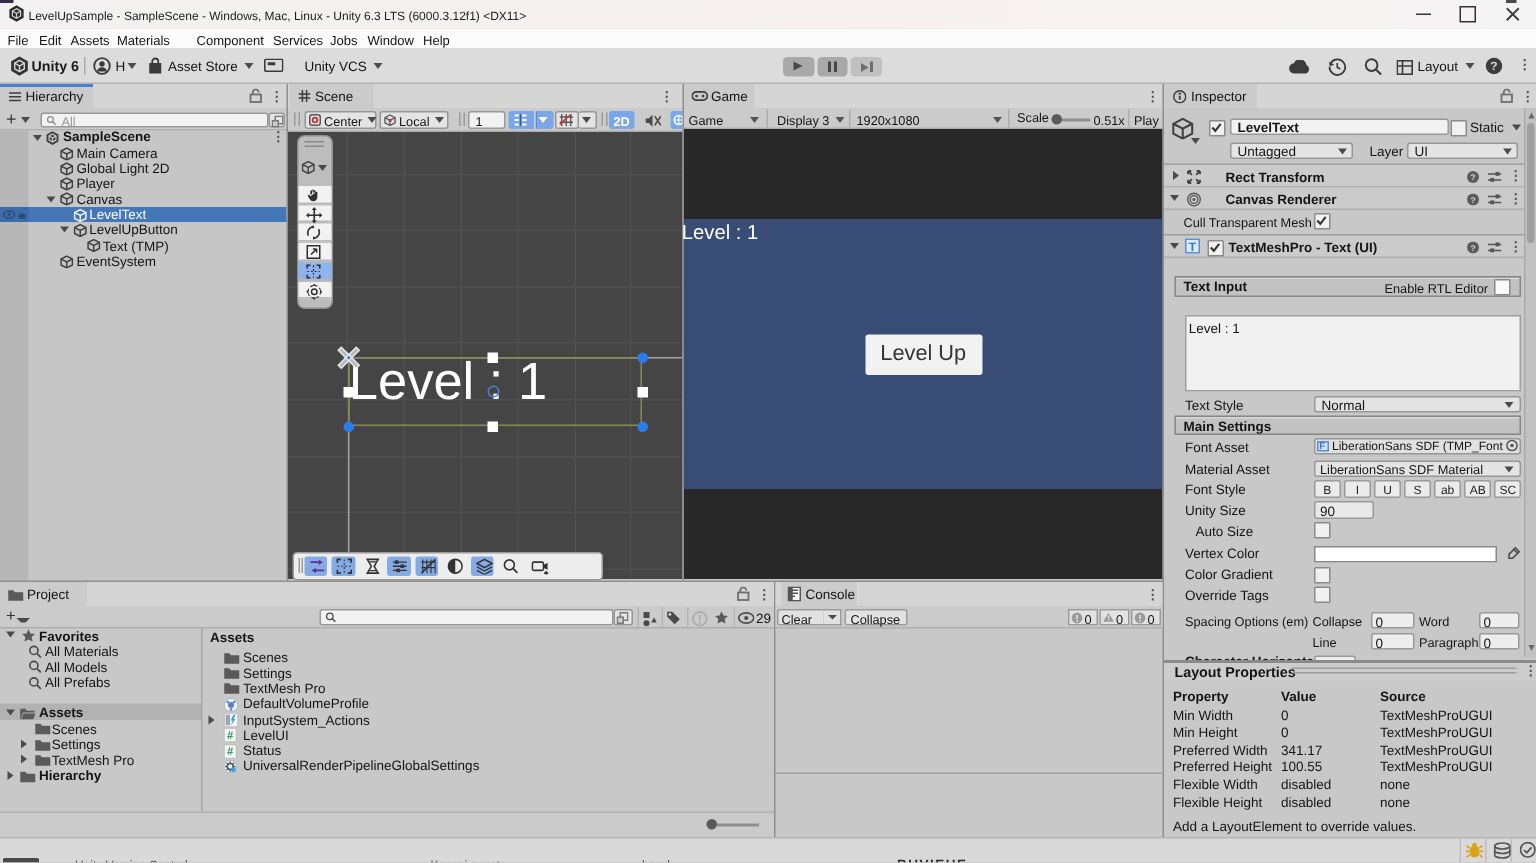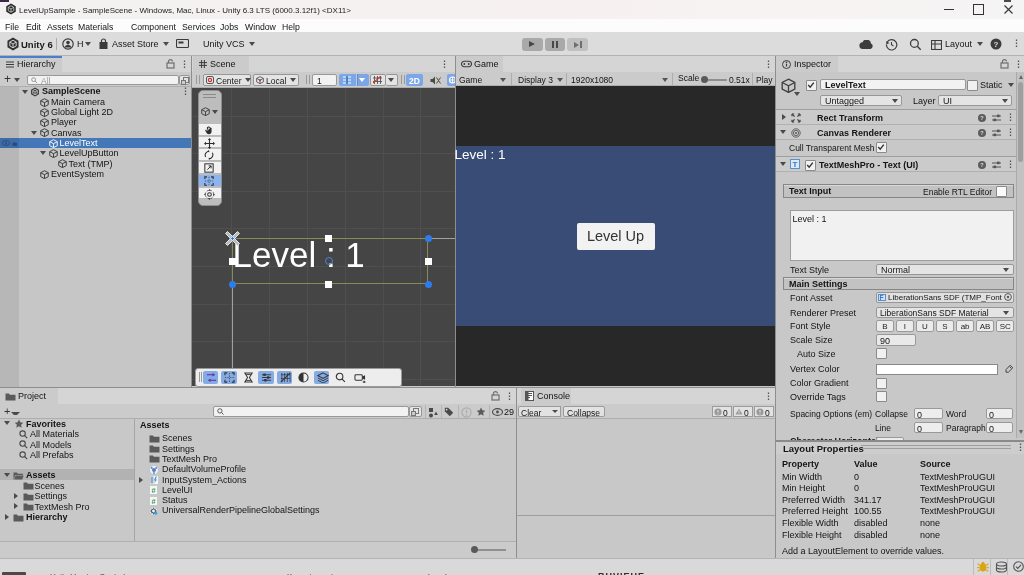--- a/index.html
+++ b/index.html
@@ -650,40 +650,40 @@
 <div class="a drp" style="left:876px;top:291.5px;width:138px;height:11.5px;background:#e0e0e0;"></div>
 <div class="a" style="left:878px;top:293.5px;width:7.5px;height:7.5px;background:#cfe3f8;border:1px solid #5a8fd0;box-sizing:border-box;"></div>
 <div class="a" style="left:879.5px;top:293.5px;font-size:6.5px;color:#3a76c4;font-weight:bold;">F</div>
 <div class="a" style="left:888px;top:293px;font-size:8px;color:#141414;white-space:nowrap;width:116px;overflow:hidden;">LiberationSans SDF (TMP_Font</div>
 <div class="a ic" style="left:1004px;top:293px;">
     <svg width="8" height="8" viewBox="0 0 8 8">
       <circle cx="4" cy="4" r="3.4" fill="none" stroke="#555" stroke-width="1"></circle>
       <circle cx="4" cy="4" r="1.2" fill="#555"></circle>
     </svg>
   </div>
-<div class="a t9" style="left:790px;top:307.5px;">Renderer Preset</div>
+<div class="a t9" style="left:790px;top:307.5px;">Material Asset</div>
 <div class="a drp" style="left:876px;top:306.5px;width:138px;height:11.5px;"></div>
 <div class="a" style="left:880px;top:308px;font-size:8.5px;color:#141414;">LiberationSans SDF Material</div>
 <div class="a arr" style="left:1003px;top:310.5px;"></div>
 <div class="a t9" style="left:790px;top:321px;">Font Style</div>
 <div class="a" style="left:876.0px;top:320px;width:17.8px;height:11.5px;background:#ebebeb;border:1px solid #9a9a9a;border-radius:2px;box-sizing:border-box;"></div>
 <div class="a" style="left:876.0px;top:321.5px;width:17.8px;text-align:center;font-size:8px;color:#222;">B</div>
 <div class="a" style="left:896.0px;top:320px;width:17.8px;height:11.5px;background:#ebebeb;border:1px solid #9a9a9a;border-radius:2px;box-sizing:border-box;"></div>
 <div class="a" style="left:896.0px;top:321.5px;width:17.8px;text-align:center;font-size:8px;color:#222;">I</div>
 <div class="a" style="left:916.1px;top:320px;width:17.8px;height:11.5px;background:#ebebeb;border:1px solid #9a9a9a;border-radius:2px;box-sizing:border-box;"></div>
 <div class="a" style="left:916.1px;top:321.5px;width:17.8px;text-align:center;font-size:8px;color:#222;">U</div>
 <div class="a" style="left:936.1px;top:320px;width:17.8px;height:11.5px;background:#ebebeb;border:1px solid #9a9a9a;border-radius:2px;box-sizing:border-box;"></div>
 <div class="a" style="left:936.1px;top:321.5px;width:17.8px;text-align:center;font-size:8px;color:#222;">S</div>
 <div class="a" style="left:956.2px;top:320px;width:17.8px;height:11.5px;background:#ebebeb;border:1px solid #9a9a9a;border-radius:2px;box-sizing:border-box;"></div>
 <div class="a" style="left:956.2px;top:321.5px;width:17.8px;text-align:center;font-size:8px;color:#222;">ab</div>
 <div class="a" style="left:976.2px;top:320px;width:17.8px;height:11.5px;background:#ebebeb;border:1px solid #9a9a9a;border-radius:2px;box-sizing:border-box;"></div>
 <div class="a" style="left:976.2px;top:321.5px;width:17.8px;text-align:center;font-size:8px;color:#222;">AB</div>
 <div class="a" style="left:996.3px;top:320px;width:17.8px;height:11.5px;background:#ebebeb;border:1px solid #9a9a9a;border-radius:2px;box-sizing:border-box;"></div>
 <div class="a" style="left:996.3px;top:321.5px;width:17.8px;text-align:center;font-size:8px;color:#222;">SC</div>
-<div class="a t9" style="left:790px;top:335px;">Scale Size</div>
+<div class="a t9" style="left:790px;top:335px;">Unity Size</div>
 <div class="a fld" style="left:876px;top:334px;width:40px;height:11.5px;background:#e9e9e9;"></div>
 <div class="a t9" style="left:880px;top:335.5px;">90</div>
 <div class="a t9" style="left:797px;top:348.5px;">Auto Size</div>
 <div class="a chk" style="left:876px;top:348px;"></div>
 <div class="a t9" style="left:790px;top:364px;">Vertex Color</div>
 <div class="a" style="left:876px;top:363.5px;width:122px;height:11px;background:#fff;border:1px solid #888;box-sizing:border-box;"></div>
 <div class="a ic" style="left:1005px;top:364px;">
     <svg width="9" height="9" viewBox="0 0 9 9">
       <path d="M5.2 1.2l2.6 2.6L3.4 8.2H1V5.6z" fill="none" stroke="#444" stroke-width="1"></path>
       <path d="M4.6 2.6l1.8 1.8" stroke="#444" stroke-width="1"></path>

